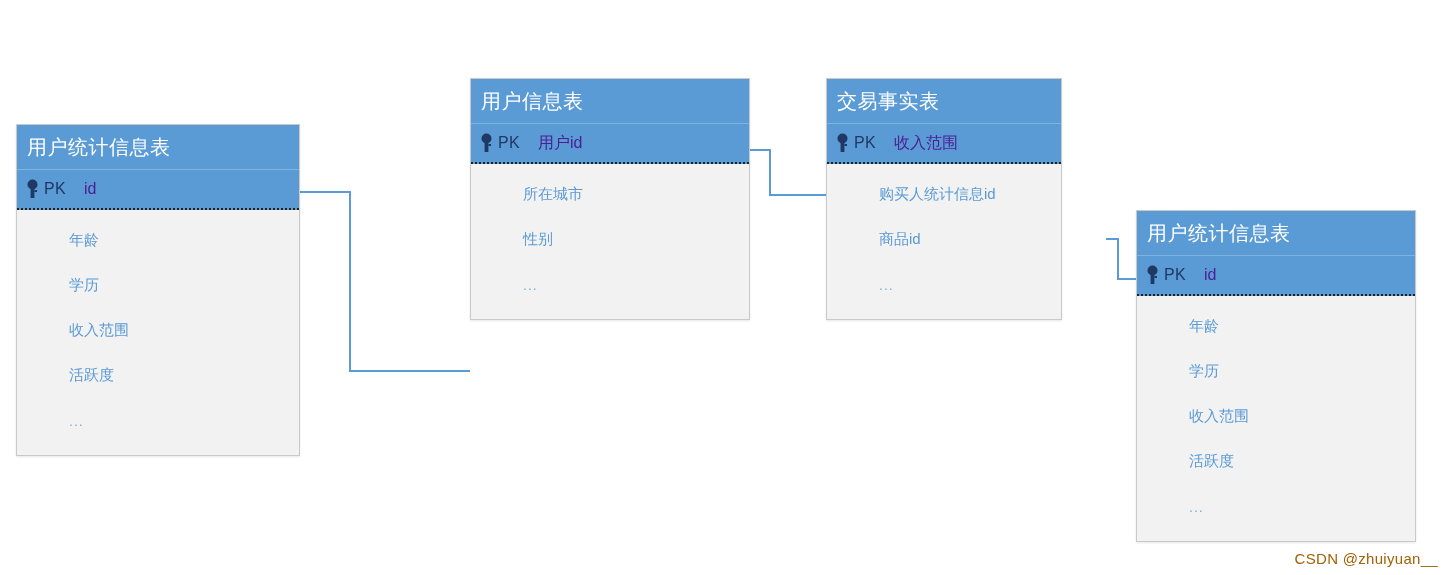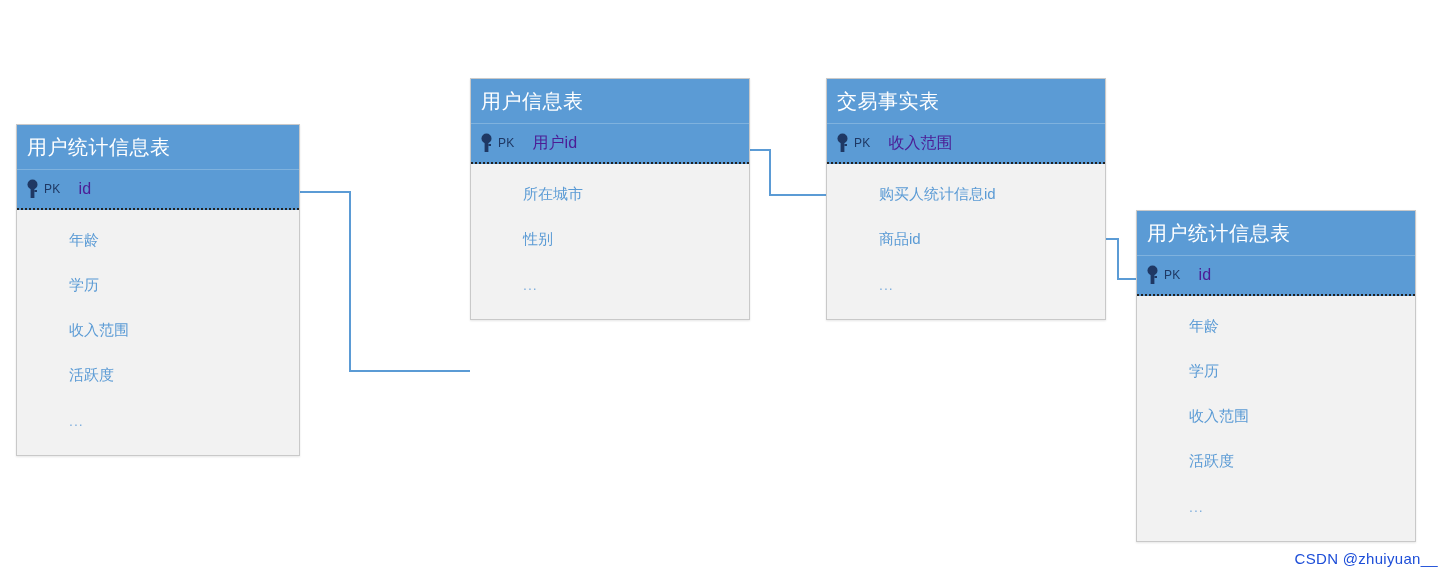--- a/index.html
+++ b/index.html
@@ -63,21 +63,21 @@
   }
   .key-icon {
     width: 18px;
     height: 22px;
     flex: 0 0 18px;
     display: block;
     margin-right: 1px;
   }
   .pk-label {
     color: #1f3864;
-    font-size: 12px;
+    font-size: 16px;
     font-weight: 500;
     margin-right: 18px;
     letter-spacing: 0.3px;
   }
   .pk-name {
     color: #4c1d95;
     font-size: 16px;
   }
   .entity-body {
     padding-top: 8px;
@@ -96,21 +96,21 @@
     color: #7eaedd;
     font-size: 14px;
     letter-spacing: 1px;
   }
 
   
   #watermark {
     position: absolute;
     right: 8px;
     bottom: 8px;
-    color: #1d4ed8;
+    color: #a16207;
     font-size: 15px;
     z-index: 3;
     letter-spacing: 0.3px;
   }
 </style>
 </head>
 <body>
 
 <div id="canvas">
 
@@ -158,21 +158,21 @@
       <span class="pk-label">PK</span>
       <span class="pk-name">用户id</span>
     </div>
     <div class="entity-body">
       <div class="attr-row">所在城市</div>
       <div class="attr-row">性别</div>
       <div class="attr-row ellipsis">...</div>
     </div>
   </div>
 
-  <div class="entity" style="left:826px; top:78px; width:280px;">
+  <div class="entity" style="left:826px; top:78px; width:236px;">
     <div class="entity-header">
       <span>交易事实表</span>
     </div>
     <div class="entity-pk-row">
       <svg class="key-icon" viewBox="0 0 18 22">
         <circle cx="7.5" cy="6.5" r="5" fill="#1f3864"></circle>
         <rect x="5.6" y="9" width="3.8" height="11" fill="#1f3864"></rect>
         <rect x="9.4" y="12" width="2.6" height="2" fill="#1f3864"></rect>
       </svg>
       <span class="pk-label">PK</span>

